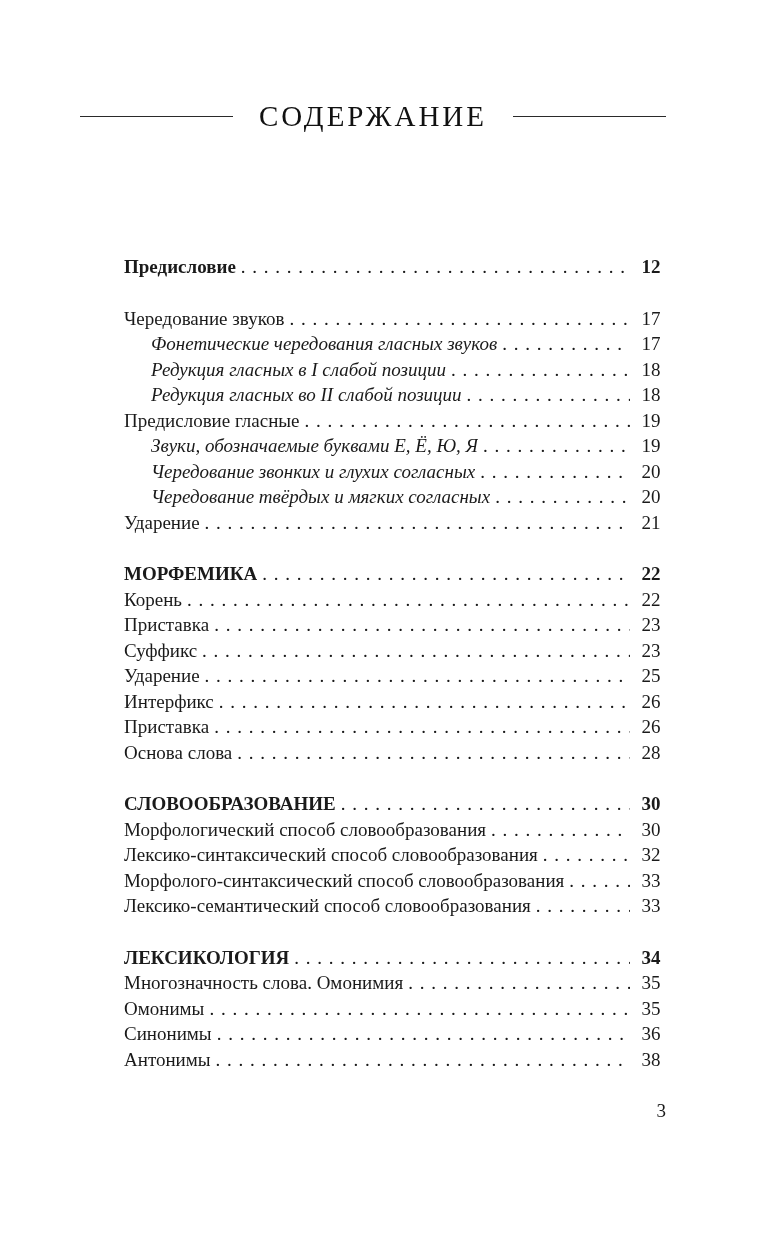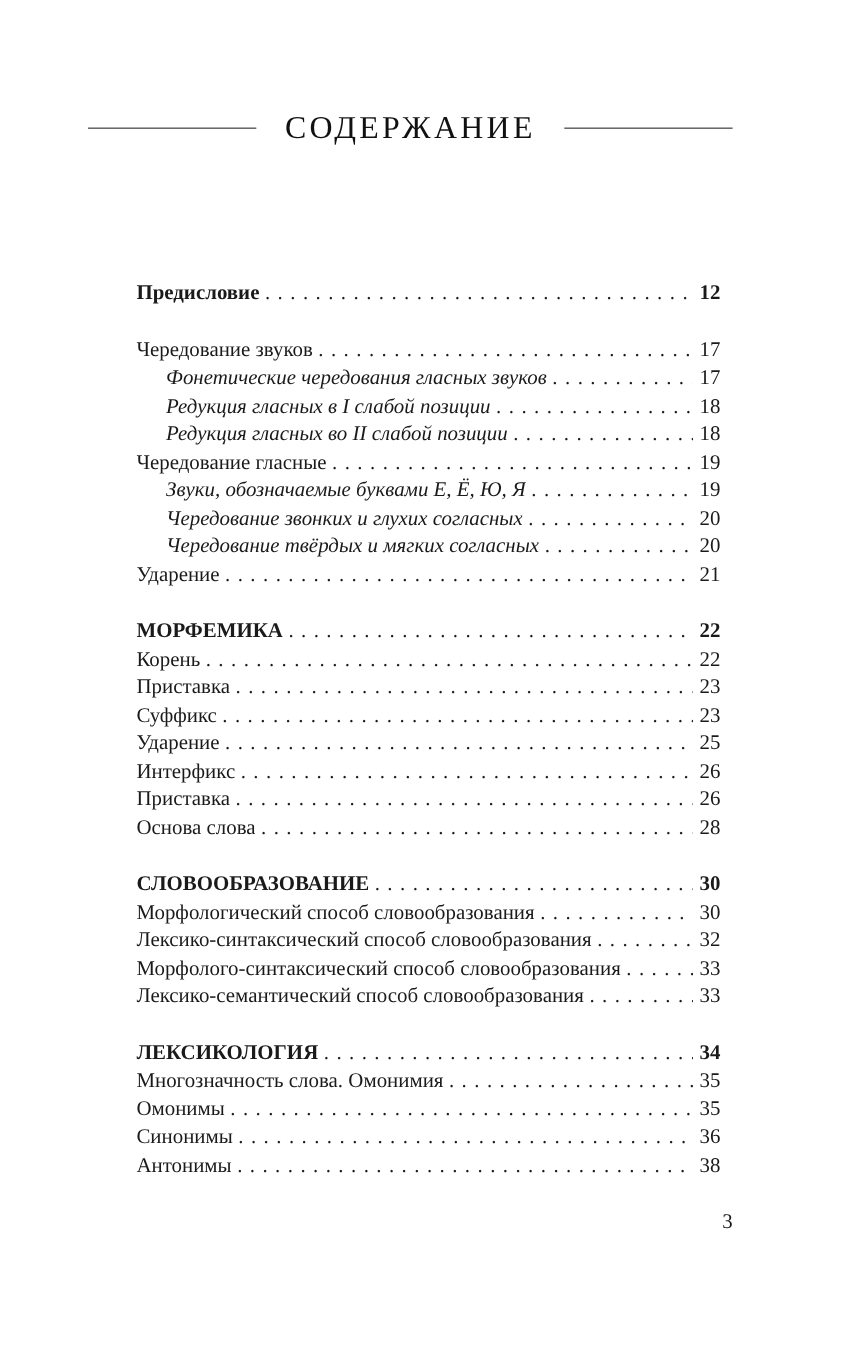--- a/index.html
+++ b/index.html
@@ -56,21 +56,21 @@
     white-space: nowrap;
     margin: 0 6px 0 5px;
     letter-spacing: 1px;
   }
   .leader::after {
     content: ". . . . . . . . . . . . . . . . . . . . . . . . . . . . . . . . . . . . . . . . . . . . . . . . . . . . . . . . . . . . . . . . . . . . . . . . . . . . . . . . . . . .";
   }
   .entry-page {
     flex: 0 0 auto;
     min-width: 30px;
-    text-align: left;
+    text-align: center;
     font-weight: 700;
   }
   .toc-row.style-italic .entry-page,
   .toc-row.style-regular .entry-page { font-weight: 400; }
   
   
   .page-footer {
     position: absolute;
     top: 1100px;
     left: 80px;
@@ -114,21 +114,21 @@
           <span class="entry-label">Редукция гласных в I слабой позиции</span>
           <span class="leader"></span>
           <span class="entry-page">18</span>
         </div>
         <div class="toc-row style-italic">
           <span class="entry-label">Редукция гласных во II слабой позиции</span>
           <span class="leader"></span>
           <span class="entry-page">18</span>
         </div>
         <div class="toc-row style-regular">
-          <span class="entry-label">Чередование гласные</span>
+          <span class="entry-label">Предисловие гласные</span>
           <span class="leader"></span>
           <span class="entry-page">19</span>
         </div>
         <div class="toc-row style-italic">
           <span class="entry-label">Звуки, обозначаемые буквами Е, Ё, Ю, Я</span>
           <span class="leader"></span>
           <span class="entry-page">19</span>
         </div>
         <div class="toc-row style-italic">
           <span class="entry-label">Чередование звонких и глухих согласных</span>

